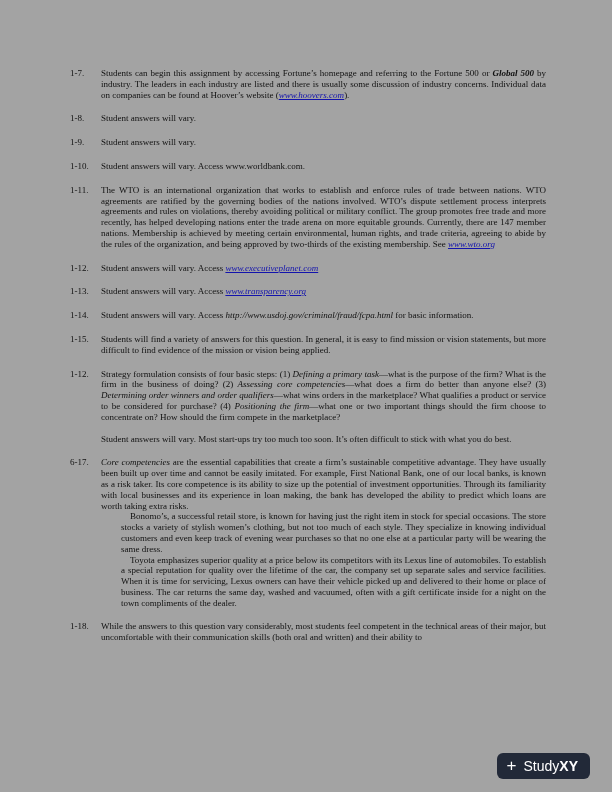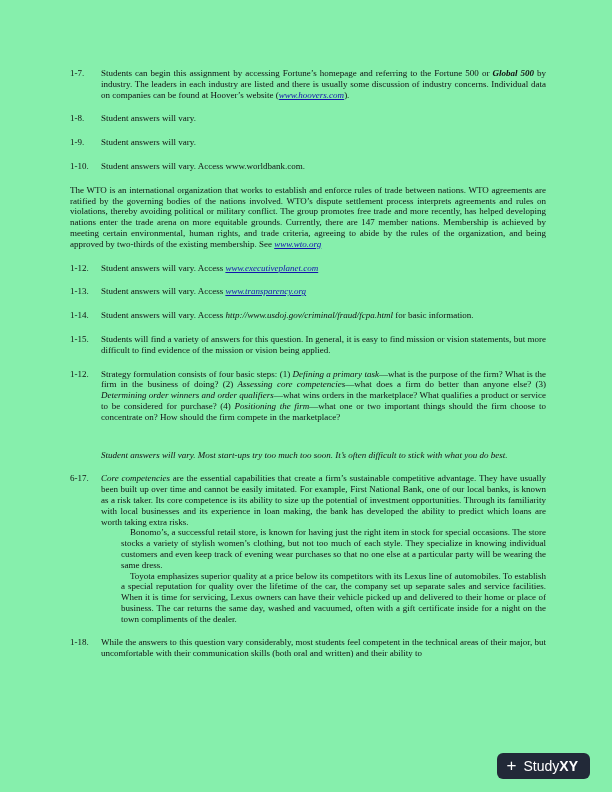--- a/index.html
+++ b/index.html
@@ -11,21 +11,21 @@
     width: 612px;
     height: 792px;
     position: relative;
     overflow: hidden;
     font-family: "Liberation Serif", serif;
     color: #111111;
   }
   .page {
     position: absolute;
     inset: 0;
-    background: #86efac;
+    background: #a3a3a3;
   }
   .content {
     position: absolute;
     top: 68px;
     left: 70px;
     right: 66px;
     font-size: 9px;
     line-height: 10.8px;
   }
   .item {
@@ -38,22 +38,21 @@
   }
   .body {
     flex: 1 1 auto;
     min-width: 0;
   }
   p.para {
     margin: 0;
     text-align: justify;
   }
   p.para.spaced {
-    margin-top: 27px;
-    font-style: italic;
+    margin-top: 11px;
   }
   p.para.indent {
     text-indent: 9px;
     margin-left: 20px;
   }
   .seg.italic { font-style: italic; }
   .seg.bold-italic { font-style: italic; font-weight: bold; }
   a.seg.link {
     color: #1313ad;
     font-style: italic;
@@ -113,20 +112,21 @@
           <p class="para"><span class="seg plain">Student answers will vary.</span></p>
         </div>
       </div>
       <div class="item">
         <div class="num">1-10.</div>
         <div class="body">
           <p class="para"><span class="seg plain">Student answers will vary. Access </span><a class="seg link-plain">www.worldbank.com</a><span class="seg plain">.</span></p>
         </div>
       </div>
       <div class="item">
+        <div class="num">1-11.</div>
         <div class="body">
           <p class="para"><span class="seg plain">The WTO is an international organization that works to establish and enforce rules of trade between nations. WTO agreements are ratified by the governing bodies of the nations involved. WTO’s dispute settlement process interprets agreements and rules on violations, thereby avoiding political or military conflict. The group promotes free trade and more recently, has helped developing nations enter the trade arena on more equitable grounds. Currently, there are 147 member nations. Membership is achieved by meeting certain environmental, human rights, and trade criteria, agreeing to abide by the rules of the organization, and being approved by two-thirds of the existing membership. See </span><a class="seg link">www.wto.org</a></p>
         </div>
       </div>
       <div class="item">
         <div class="num">1-12.</div>
         <div class="body">
           <p class="para"><span class="seg plain">Student answers will vary. Access </span><a class="seg link">www.executiveplanet.com</a></p>
         </div>
       </div>

